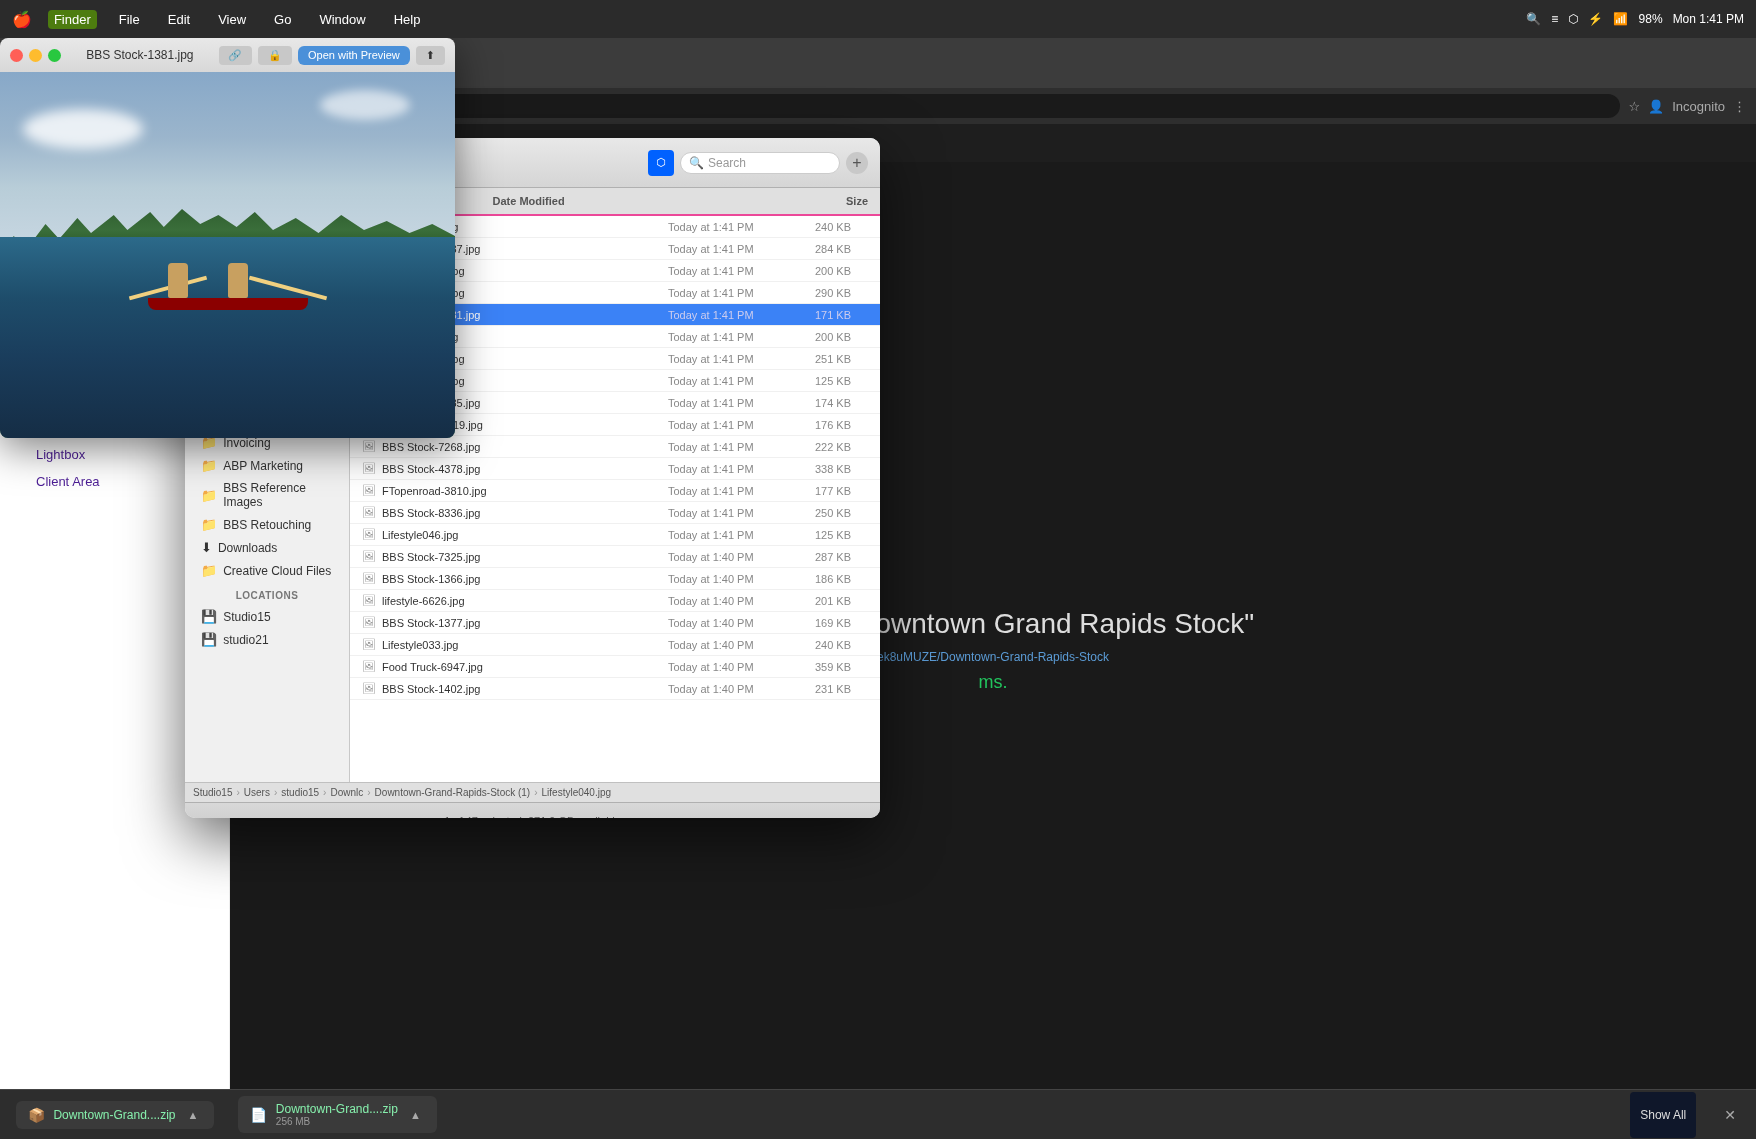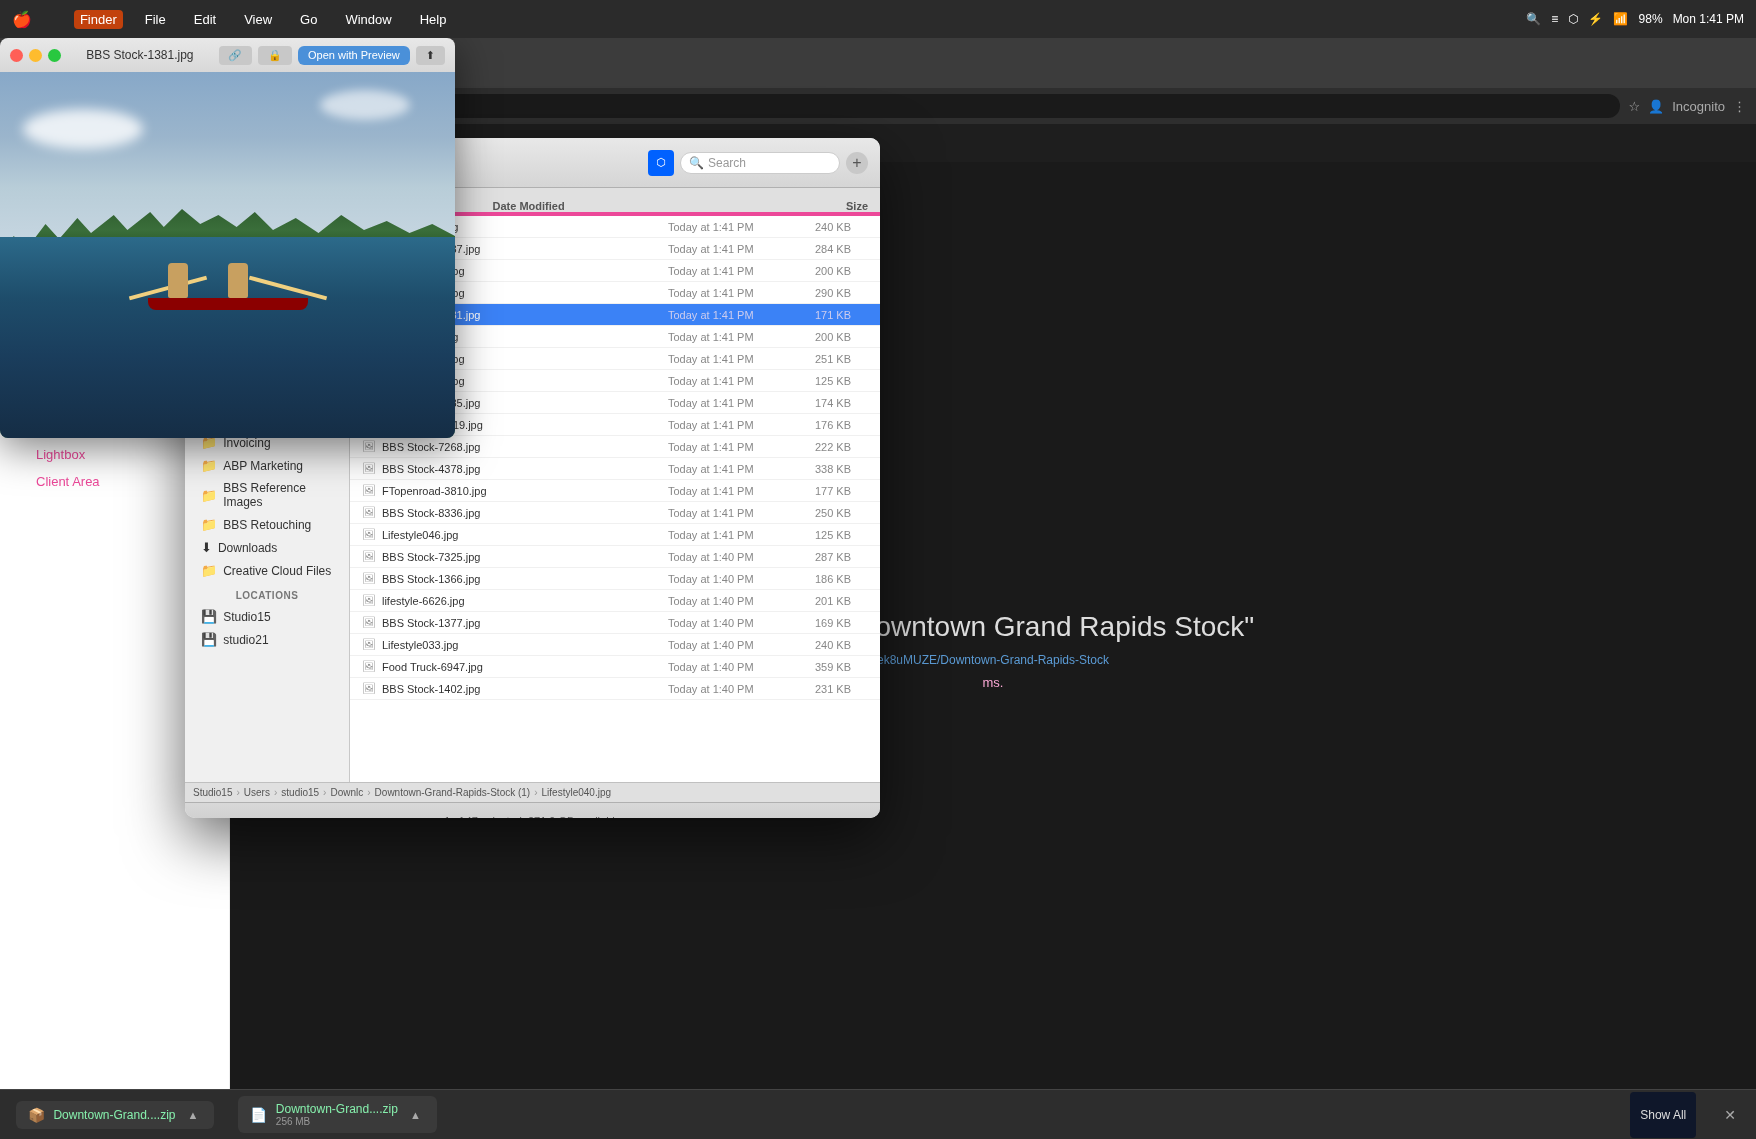--- a/index.html
+++ b/index.html
@@ -29,21 +29,21 @@
       color: #fff;
       cursor: pointer;
     }
     .menubar-item {
       font-size: 13px;
       color: #fff;
       cursor: pointer;
       padding: 2px 6px;
       border-radius: 4px;
     }
-    .menubar-item.active { background: #c2410c; margin-left: 26px; }
+    .menubar-item.active { background: #4d7c0f; }
     .menubar-right {
       margin-left: auto;
       display: flex;
       align-items: center;
       gap: 10px;
       font-size: 12px;
       color: #fff;
     }
     .menubar-right span { cursor: pointer; }
 
@@ -138,21 +138,21 @@
     }
     .site-title {
       font-size: 22px;
       font-weight: 600;
       color: #333;
       margin-bottom: 30px;
     }
     .nav-link {
       display: block;
       font-size: 14px;
-      color: #ec4899;
+      color: #4c1d95;
       padding: 6px 0;
       cursor: pointer;
       text-decoration: none;
     }
     .nav-link.active { color: #000; font-weight: 600; }
     .nav-link.sub { padding-left: 16px; font-size: 13px; }
 
     
     .main-content {
       position: absolute;
@@ -171,22 +171,22 @@
       color: #ddd;
       text-align: center;
     }
     .gallery-url {
       font-size: 12px;
       color: #5b9bd5;
       margin-top: 10px;
       cursor: pointer;
     }
     .gallery-note {
-      font-size: 13px;
-      color: #f9a8d4;
+      font-size: 18px;
+      color: #22c55e;
       margin-top: 8px;
     }
 
     
     .finder-window {
       position: absolute;
       top: 100px;
       left: 185px;
       width: 695px;
       height: 680px;
@@ -408,23 +408,23 @@
     
     .finder-body {
       display: flex;
       height: calc(100% - 50px - 28px - 36px);
     }
 
     
     .finder-col-headers {
       height: 28px;
       background: #e0e0e0;
-      border-bottom: 4px solid #ec4899;
-      display: flex;
-      align-items: flex-end;
+      border-bottom: 2px solid #ec4899;
+      display: flex;
+      align-items: center;
       padding: 0 12px;
     }
     .col-header {
       font-size: 11px;
       color: #555;
       font-weight: 600;
     }
     .col-header.date { flex: 1; }
     .col-header.size { width: 80px; text-align: right; }
 

